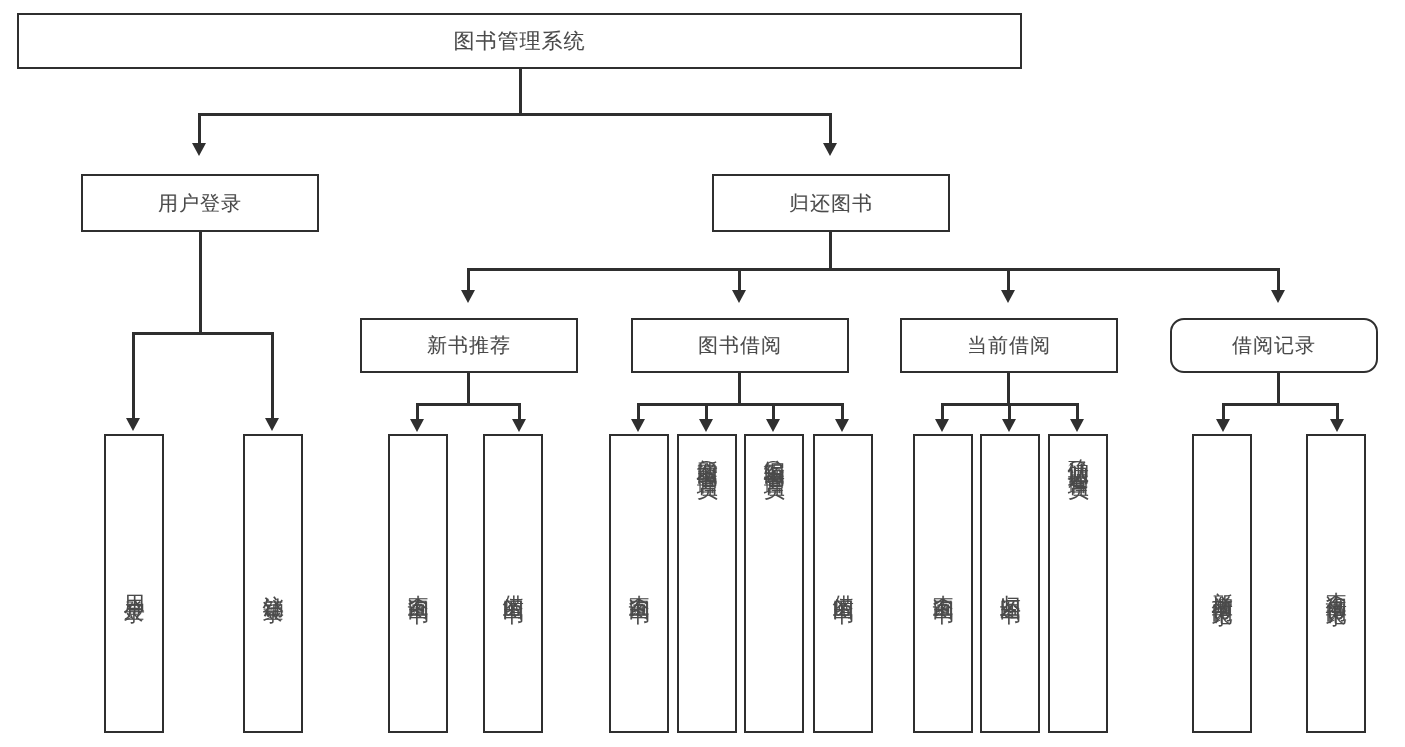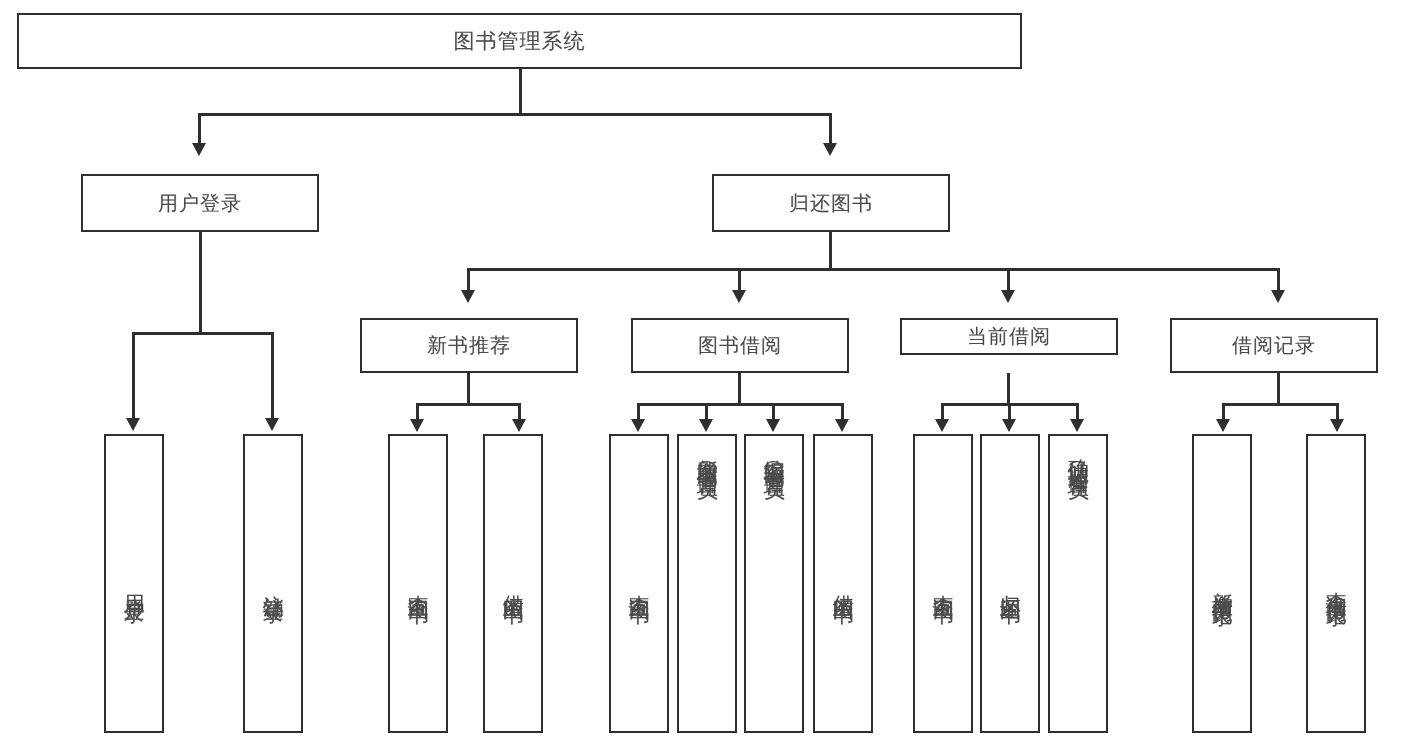--- a/index.html
+++ b/index.html
@@ -128,24 +128,24 @@
   <div class="arrow" style="left:1001px;top:290px;"></div>
   <div class="ln v" style="left:1277px;top:268px;width:3px;height:24px;"></div>
   <div class="arrow" style="left:1271px;top:290px;"></div>
 
   <div class="node lvl3" style="left:360px;top:318px;width:218px;height:55px;">
     <span class="label">新书推荐</span>
   </div>
   <div class="node lvl3" style="left:631px;top:318px;width:218px;height:55px;">
     <span class="label">图书借阅</span>
   </div>
-  <div class="node lvl3" style="left:900px;top:318px;width:218px;height:37px;">
+  <div class="node lvl3" style="left:900px;top:318px;width:218px;height:55px;">
     <span class="label">当前借阅</span>
   </div>
-  <div class="node lvl3" style="left:1170px;top:318px;width:208px;height:55px;">
+  <div class="node lvl3" style="left:1170px;top:318px;width:208px;height:55px;border-radius:14px;">
     <span class="label">借阅记录</span>
   </div>
 
   <div class="ln v" style="left:467px;top:373px;width:3px;height:32px;"></div>
   <div class="ln h" style="left:416px;top:403px;width:105px;height:3px;"></div>
   <div class="ln v" style="left:416px;top:403px;width:3px;height:18px;"></div>
   <div class="arrow" style="left:410px;top:419px;"></div>
   <div class="ln v" style="left:518px;top:403px;width:3px;height:18px;"></div>
   <div class="arrow" style="left:512px;top:419px;"></div>
 

